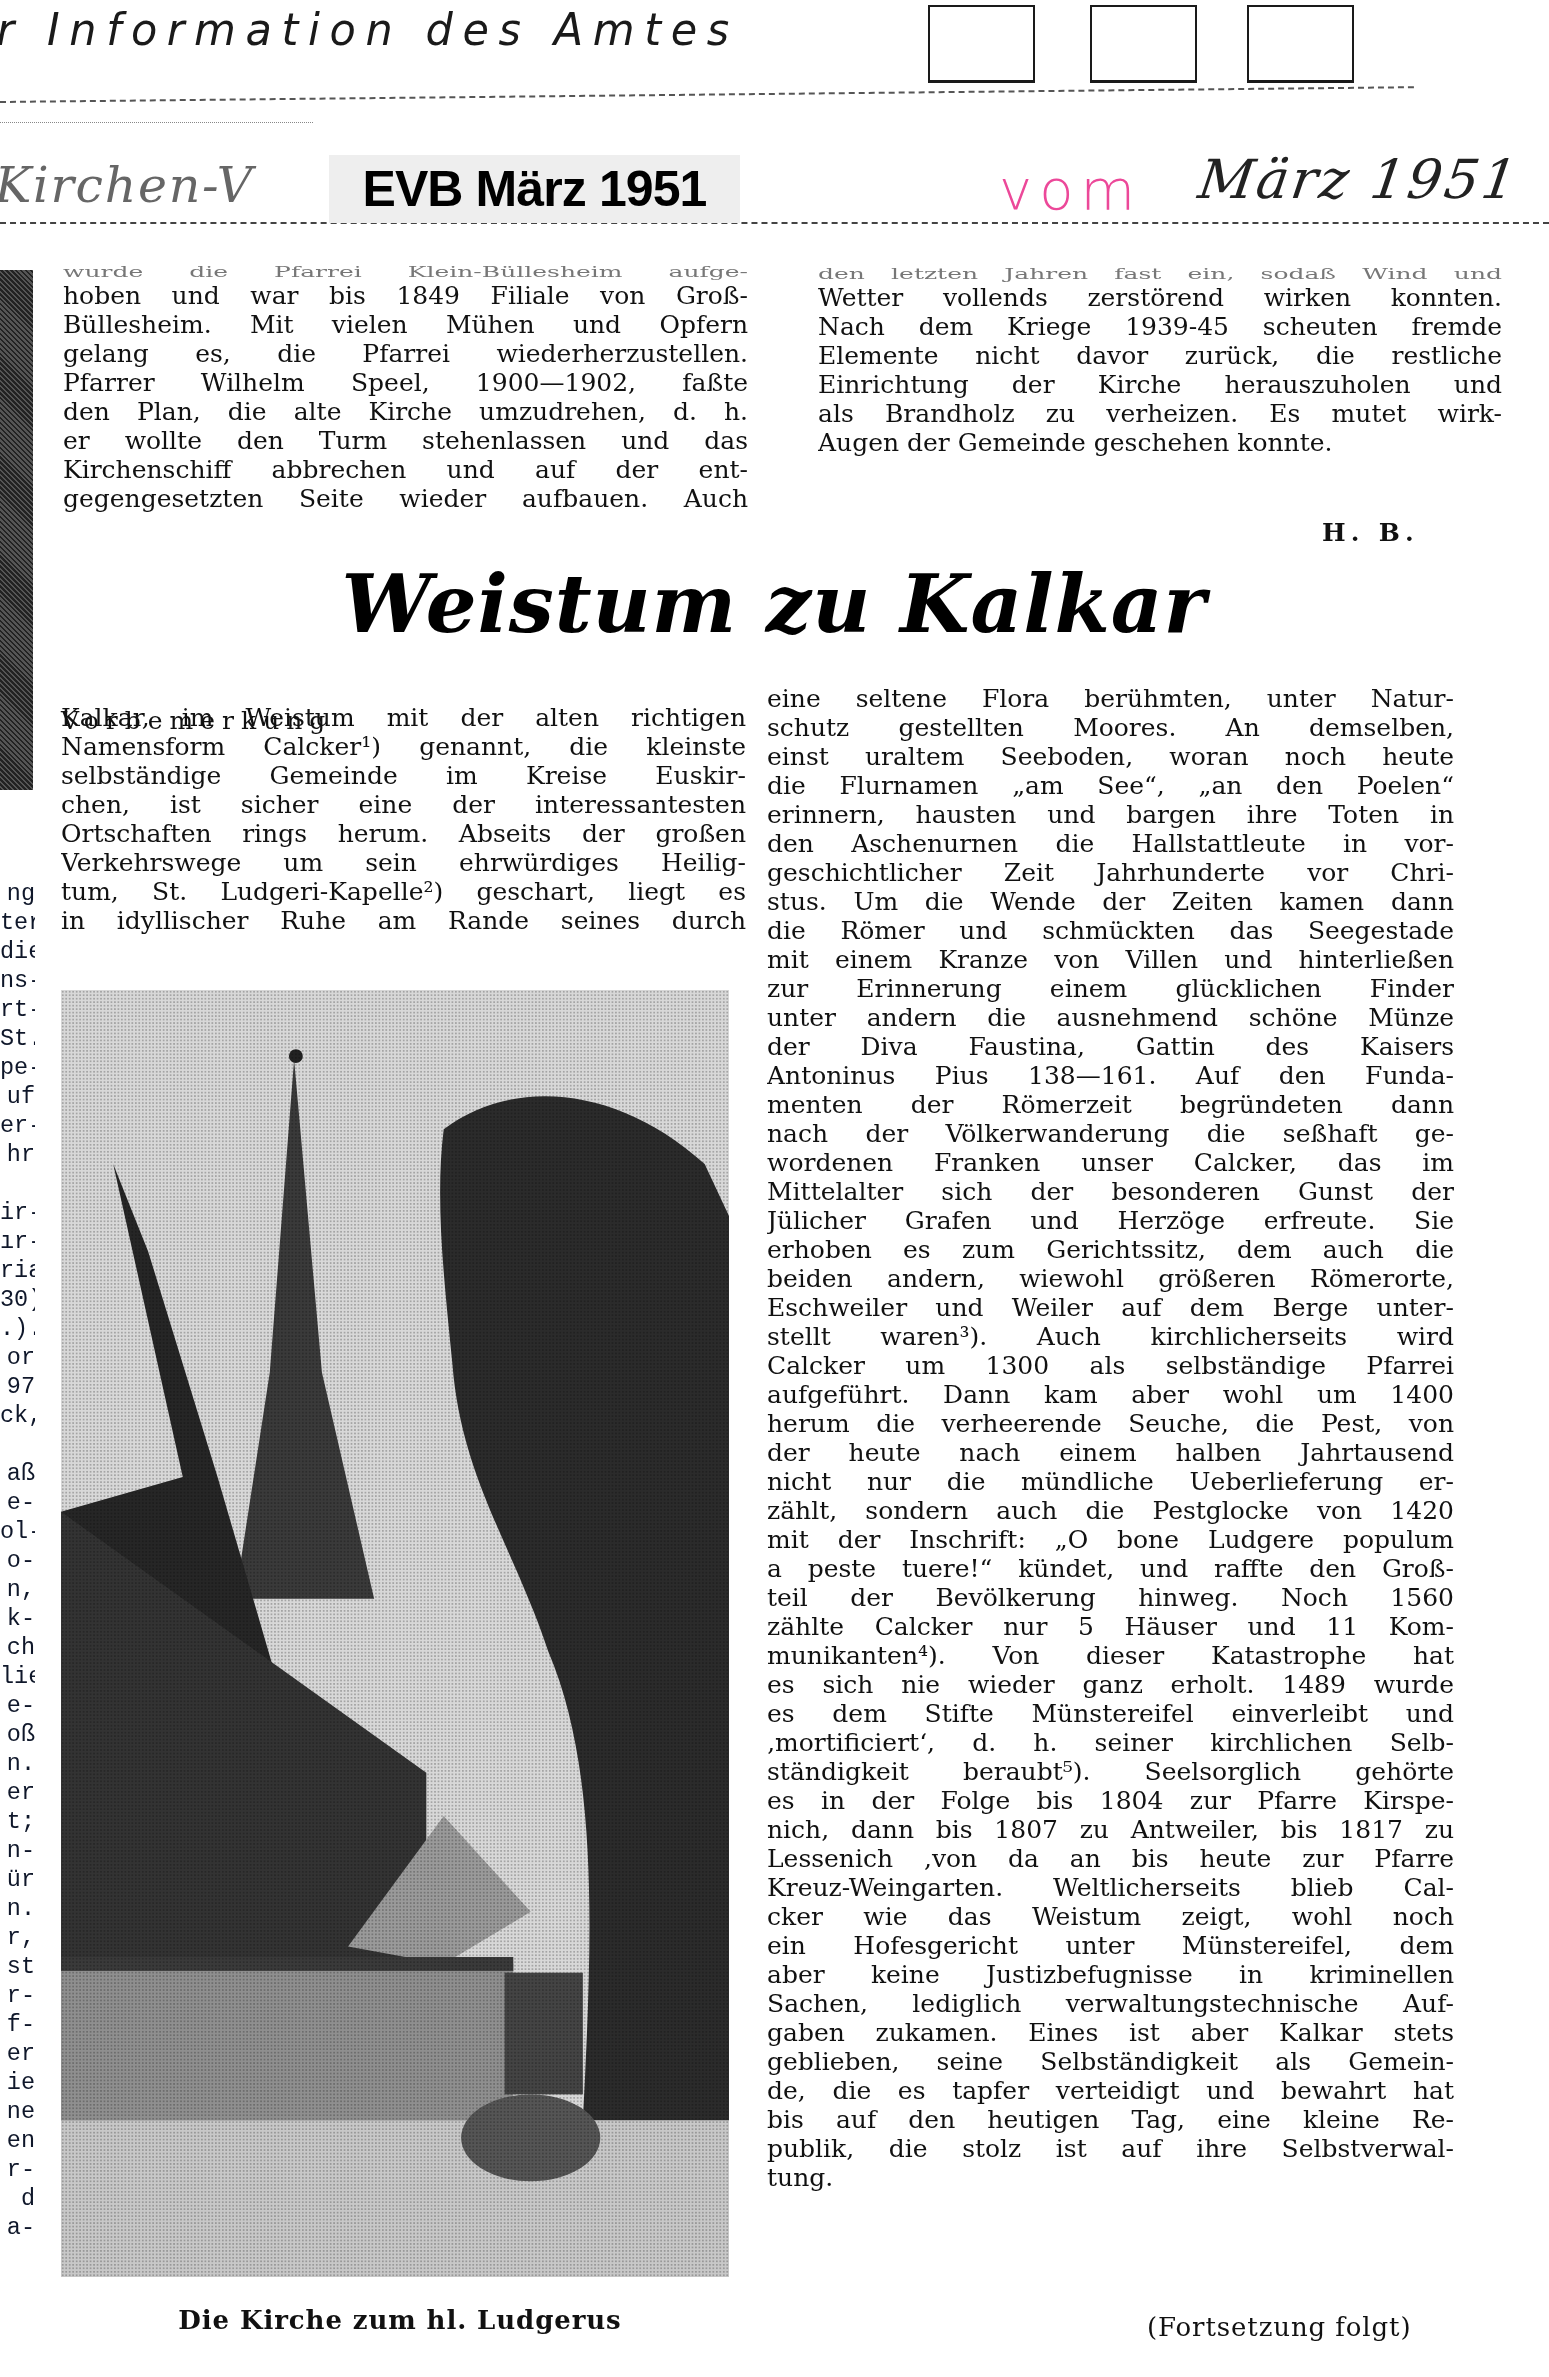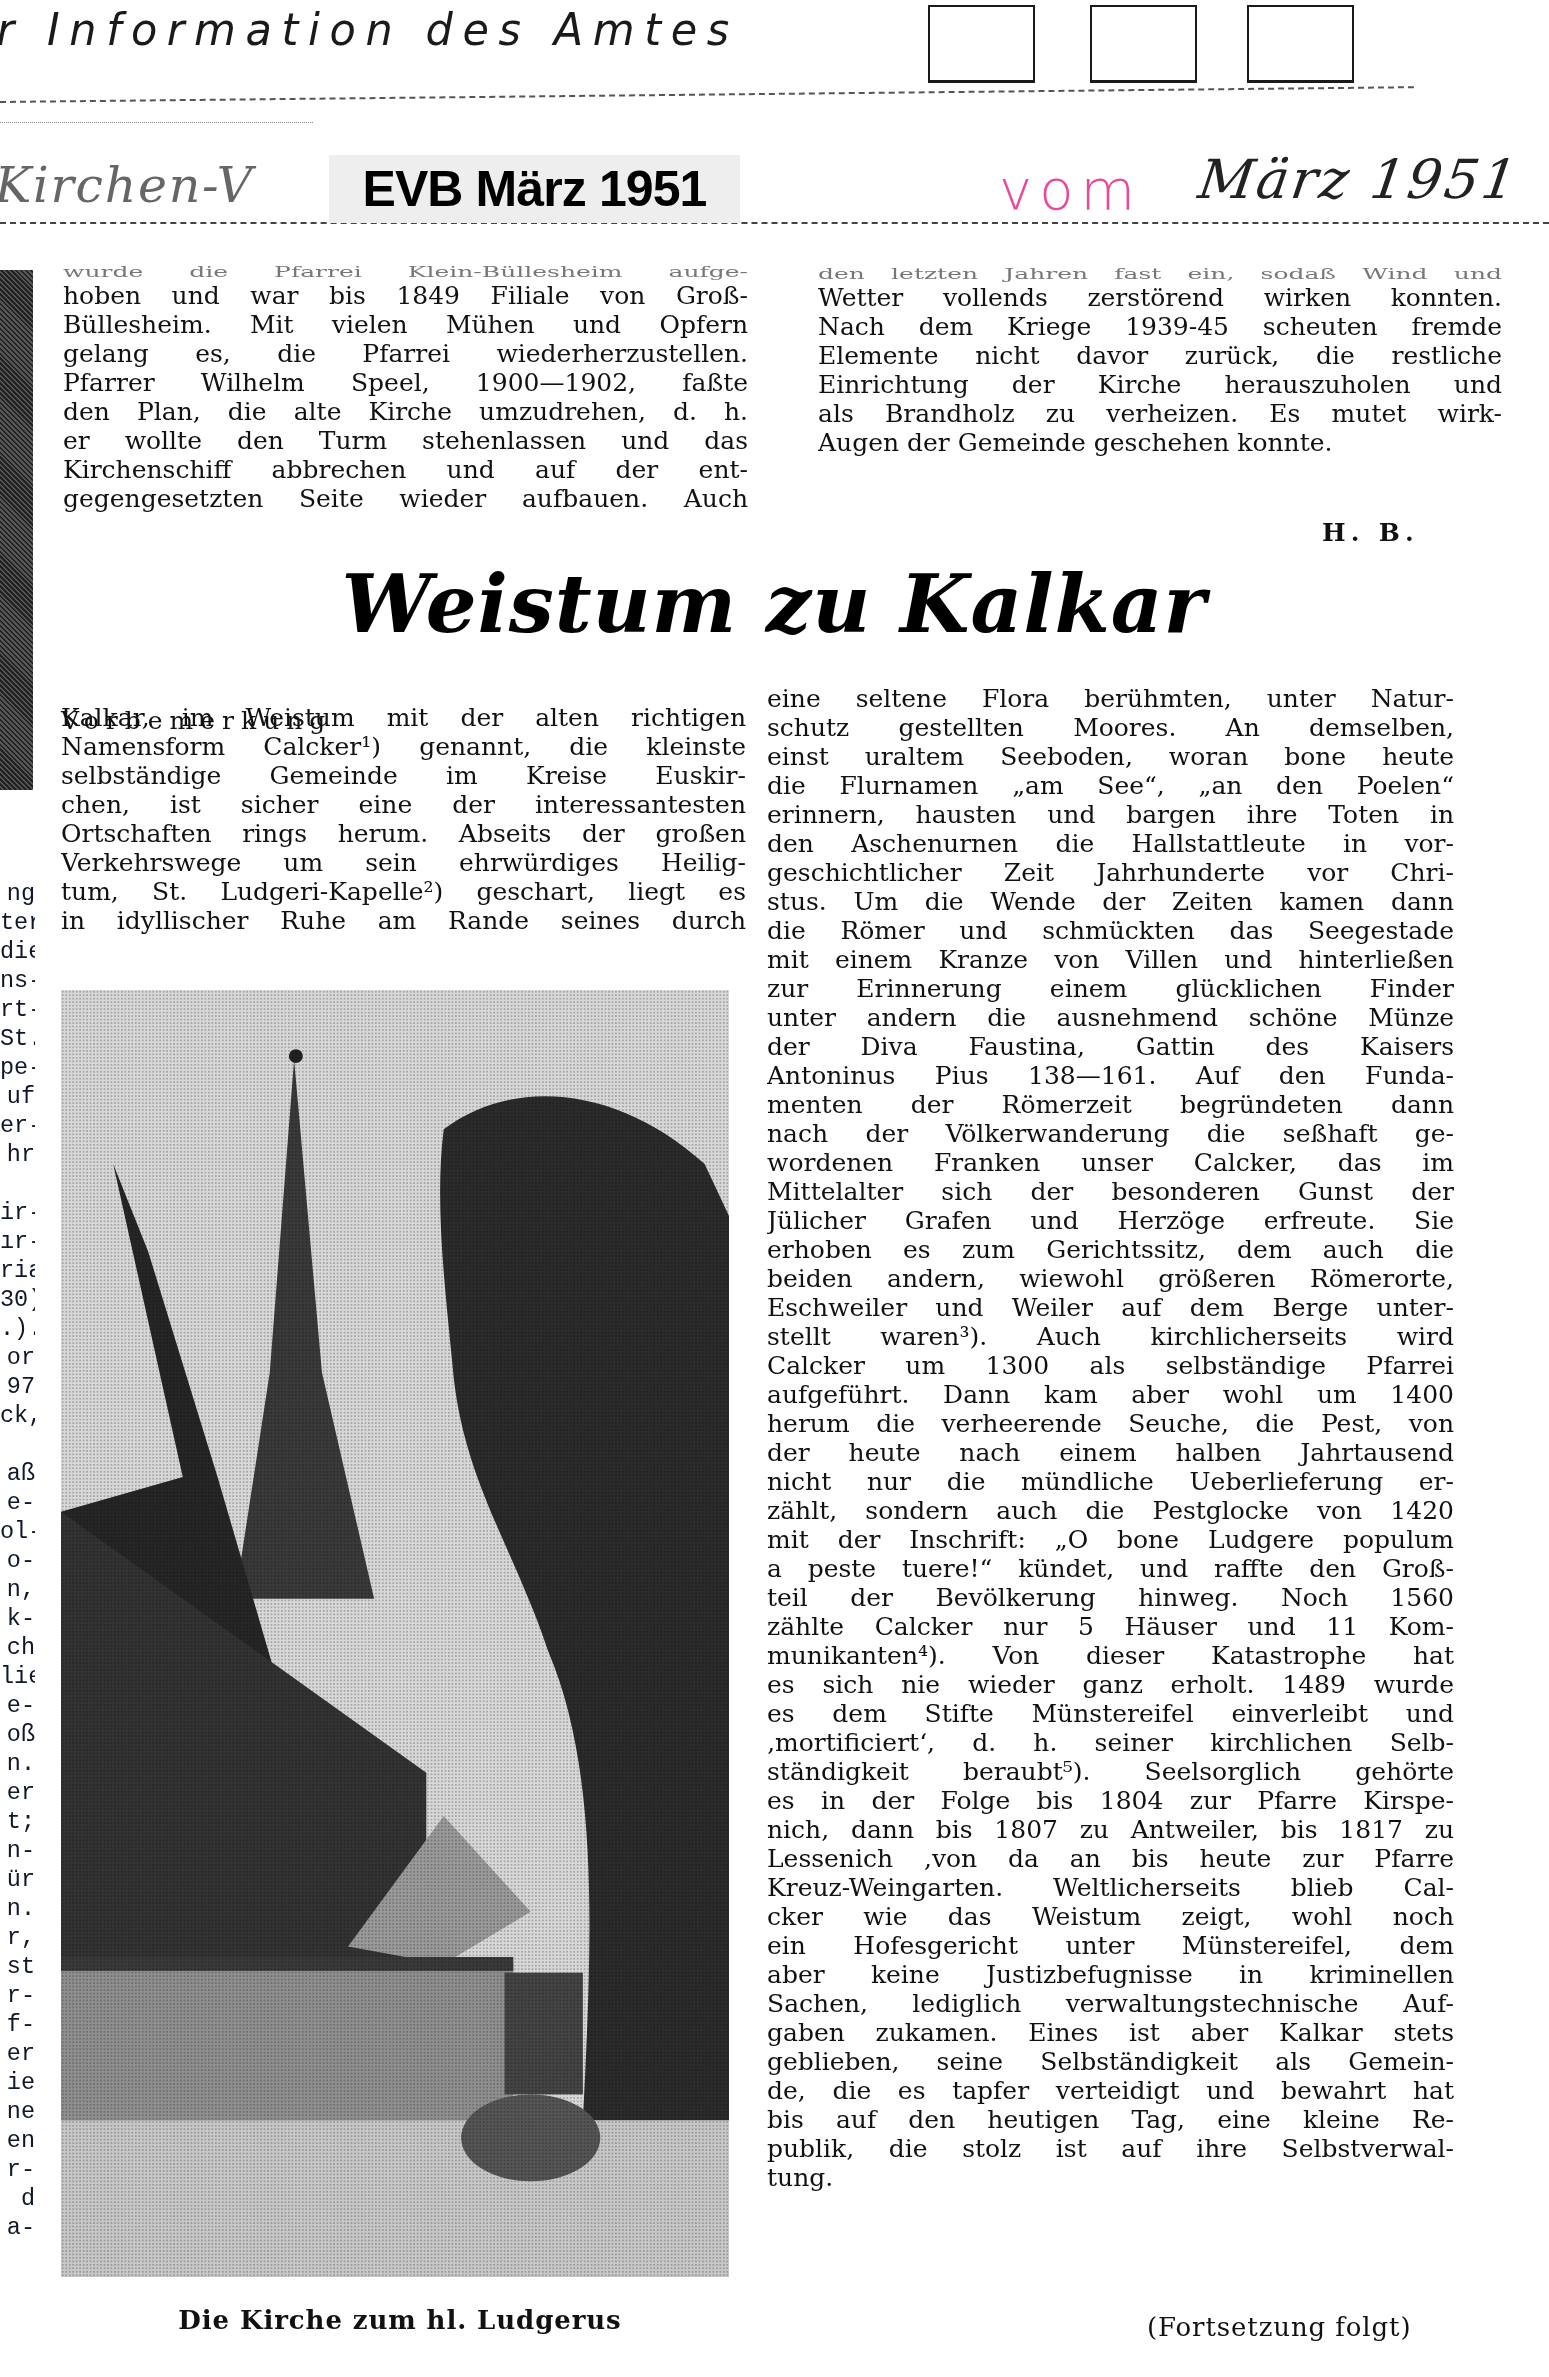--- a/index.html
+++ b/index.html
@@ -139,21 +139,21 @@
     <span class="line">selbständige Gemeinde im Kreise Euskir-</span>
     <span class="line">chen, ist sicher eine der interessantesten</span>
     <span class="line">Ortschaften rings herum. Abseits der großen</span>
     <span class="line">Verkehrswege um sein ehrwürdiges Heilig-</span>
     <span class="line">tum, St. Ludgeri-Kapelle²) geschart, liegt es</span>
     <span class="line">in idyllischer Ruhe am Rande seines durch</span>
   </div>
 <div class="abs col col-right" id="art-right">
     <span class="line">eine seltene Flora berühmten, unter Natur-</span>
     <span class="line">schutz gestellten Moores. An demselben,</span>
-    <span class="line">einst uraltem Seeboden, woran bone heute</span>
+    <span class="line">einst uraltem Seeboden, woran noch heute</span>
     <span class="line">die Flurnamen „am See“, „an den Poelen“</span>
     <span class="line">erinnern, hausten und bargen ihre Toten in</span>
     <span class="line">den Aschenurnen die Hallstattleute in vor-</span>
     <span class="line">geschichtlicher Zeit Jahrhunderte vor Chri-</span>
     <span class="line">stus. Um die Wende der Zeiten kamen dann</span>
     <span class="line">die Römer und schmückten das Seegestade</span>
     <span class="line">mit einem Kranze von Villen und hinterließen</span>
     <span class="line">zur Erinnerung einem glücklichen Finder</span>
     <span class="line">unter andern die ausnehmend schöne Münze</span>
     <span class="line">der Diva Faustina, Gattin des Kaisers</span>

